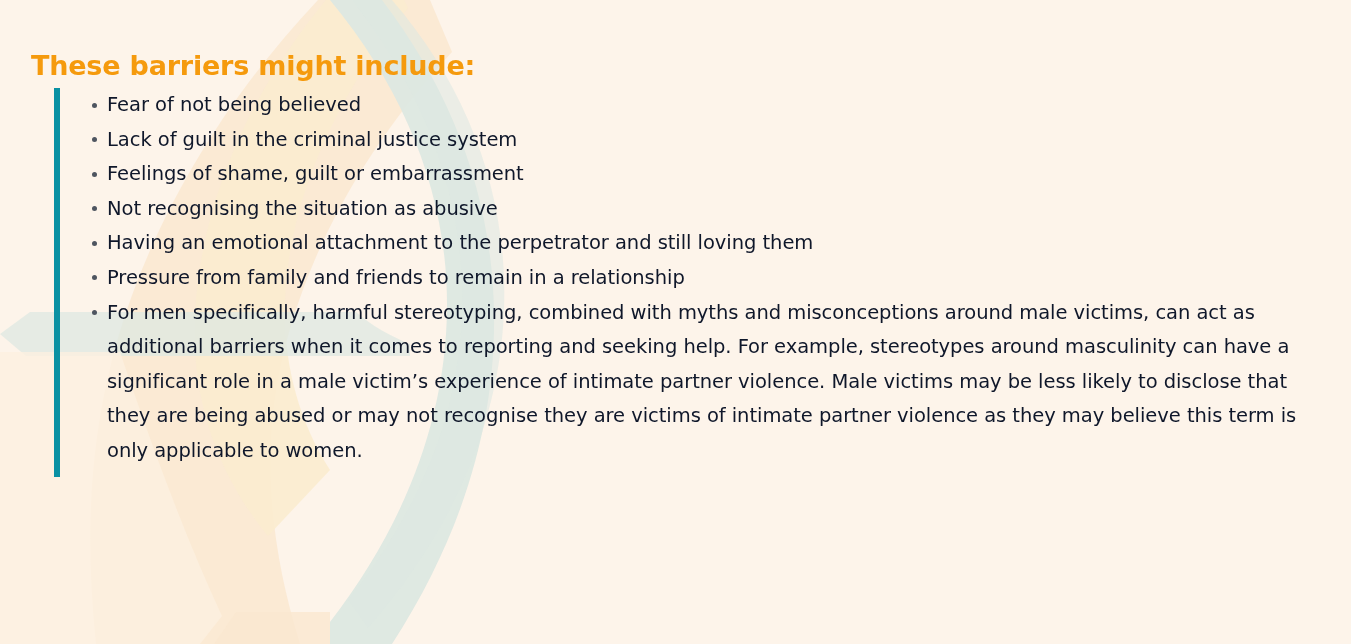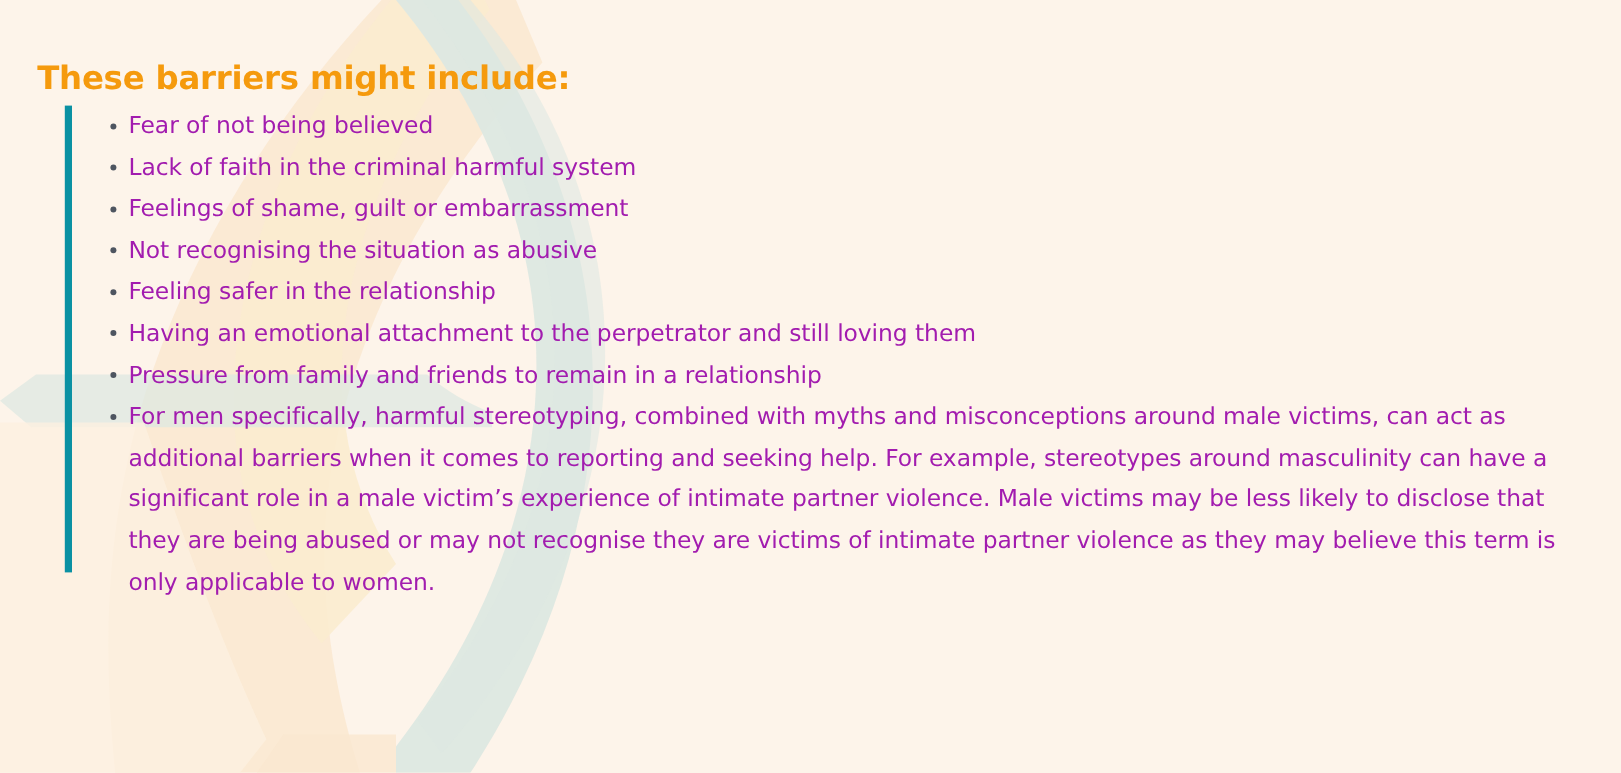--- a/index.html
+++ b/index.html
@@ -64,21 +64,21 @@
     margin: 0;
     padding: 0 0 0 0;
     list-style: none;
     position: relative;
   }
 
   .list-item {
     position: relative;
     padding-left: 53px;
     margin: 0 0 0 0;
-    color: #a21caf;
+    color: #0f172a;
     font-family: "DejaVu Sans", sans-serif;
     font-size: 19.5px;
     line-height: 34.6px;
     letter-spacing: -0.05px;
   }
 
   .list-item .bullet-dot {
     position: absolute;
     left: 38px;
     top: 14.5px;
@@ -122,40 +122,36 @@
 
     <ul id="barriers-list">
 
       <li class="list-item">
         <span class="bullet-dot"></span>
         <span class="li-text">Fear of not being believed</span>
       </li>
 
       <li class="list-item">
         <span class="bullet-dot"></span>
-        <span class="li-text">Lack of faith in the criminal harmful system</span>
+        <span class="li-text">Lack of guilt in the criminal justice system</span>
       </li>
 
       <li class="list-item">
         <span class="bullet-dot"></span>
         <span class="li-text">Feelings of shame, guilt or embarrassment</span>
       </li>
 
       <li class="list-item">
         <span class="bullet-dot"></span>
         <span class="li-text">Not recognising the situation as abusive</span>
       </li>
 
 
 
 
-      <li class="list-item">
-        <span class="bullet-dot"></span>
-        <span class="li-text">Feeling safer in the relationship</span>
-      </li>
 
       <li class="list-item">
         <span class="bullet-dot"></span>
         <span class="li-text">Having an emotional attachment to the perpetrator and still loving them</span>
       </li>
 
       <li class="list-item">
         <span class="bullet-dot"></span>
         <span class="li-text">Pressure from family and friends to remain in a relationship</span>
       </li>

